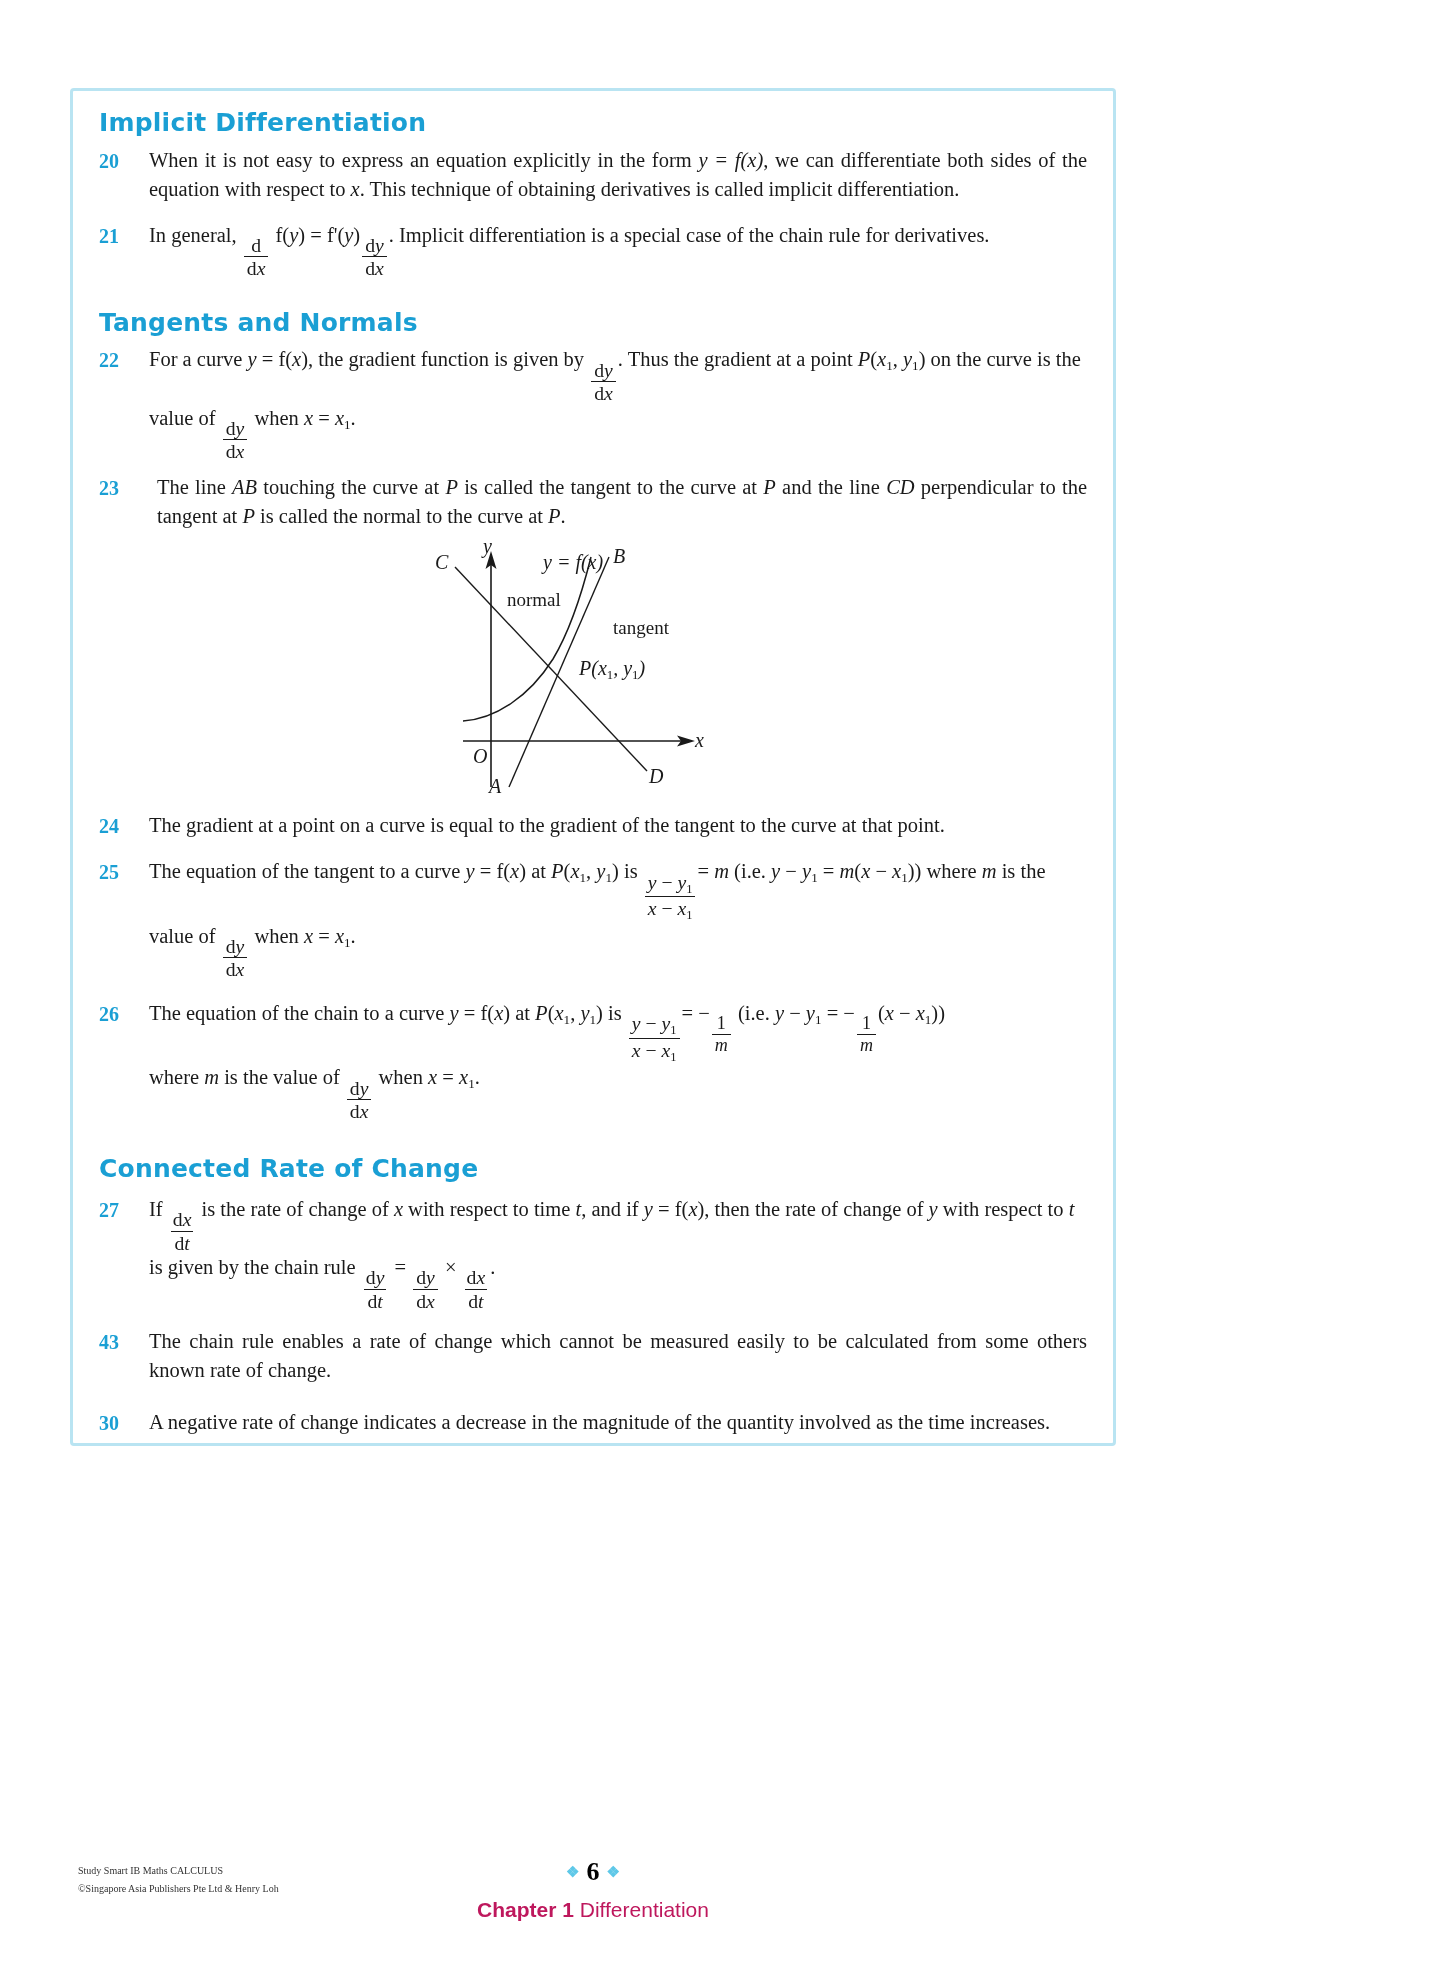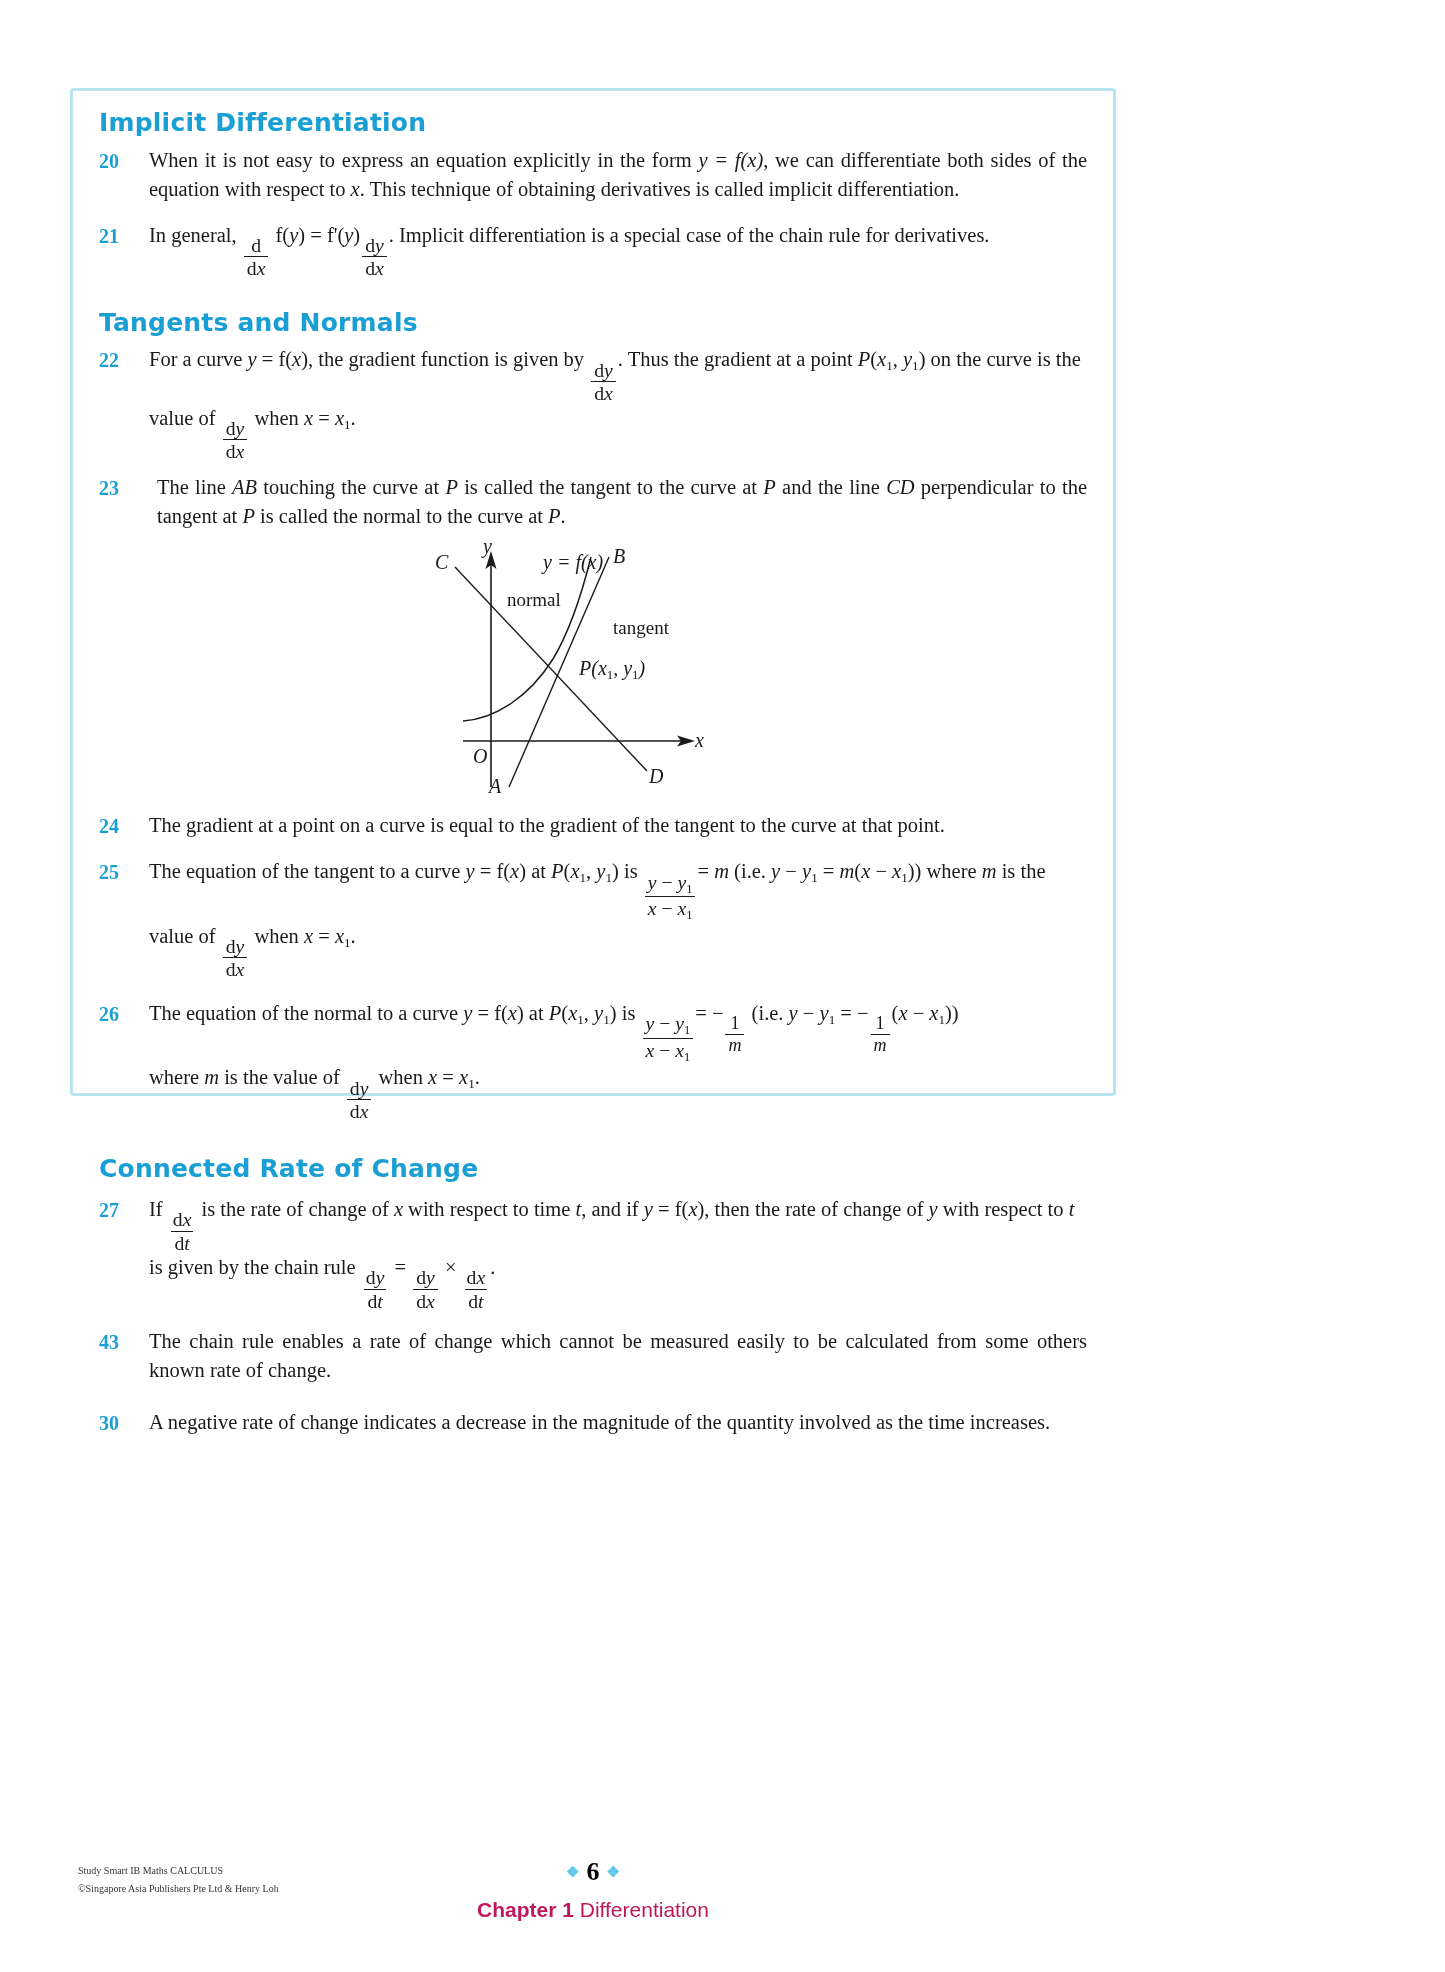--- a/index.html
+++ b/index.html
@@ -21,21 +21,21 @@
     position: absolute;
     left: 0; top: 0;
     width: 1445px; height: 1972px;
     background: #ffffff;
   }
   #content-box {
     position: absolute;
     left: 70px;
     top: 88px;
     width: 1046px;
-    height: 1008px;
+    height: 1358px;
     border: 3px solid #b9e4f2;
     border-radius: 4px;
     background: #ffffff;
     box-sizing: border-box;
     padding: 18px 26px 10px 26px;
   }
 
   
   .section-heading {
     font-family: "DejaVu Sans", "Liberation Sans", sans-serif;
@@ -254,21 +254,21 @@
           </span><span>= <span class="mi">m</span></span><span> (i.e. <span class="mi">y</span> − <span class="mi">y</span><sub class="sb">1</sub> = <span class="mi">m</span>(<span class="mi">x</span> − <span class="mi">x</span><sub class="sb">1</sub>)) where </span><span class="mi">m</span><span> is the value of </span><span class="frac">
             <span class="nu up">d<span class="mi">y</span></span>
             <span class="de up">d<span class="mi">x</span></span>
           </span><span> when </span><span><span class="mi">x</span> = <span class="mi">x</span><sub class="sb">1</sub></span><span>.</span>
       </div>
     </div>
 
     <div class="item" style="margin-top:19px;">
       <div class="num">26</div>
       <div class="body nojust">
-        <span>The equation of the normal to a curve </span><span><span class="mi">y</span> = f(<span class="mi">x</span>)</span><span> at </span><span><span class="mi">P</span>(<span class="mi">x</span><sub class="sb">1</sub>, <span class="mi">y</span><sub class="sb">1</sub>)</span><span> is </span><span class="frac">
+        <span>The equation of the chain to a curve </span><span><span class="mi">y</span> = f(<span class="mi">x</span>)</span><span> at </span><span><span class="mi">P</span>(<span class="mi">x</span><sub class="sb">1</sub>, <span class="mi">y</span><sub class="sb">1</sub>)</span><span> is </span><span class="frac">
             <span class="nu"><span class="mi">y</span> − <span class="mi">y</span><sub class="sb">1</sub></span>
             <span class="de"><span class="mi">x</span> − <span class="mi">x</span><sub class="sb">1</sub></span>
           </span><span>= −</span><span class="frac tight">
             <span class="nu up">1</span>
             <span class="de mi">m</span>
           </span><span> (i.e. <span class="mi">y</span> − <span class="mi">y</span><sub class="sb">1</sub> = −</span><span class="frac tight">
             <span class="nu up">1</span>
             <span class="de mi">m</span>
           </span><span>(<span class="mi">x</span> − <span class="mi">x</span><sub class="sb">1</sub>))</span><br><span>where </span><span class="mi">m</span><span> is the value of </span><span class="frac">
             <span class="nu up">d<span class="mi">y</span></span>

